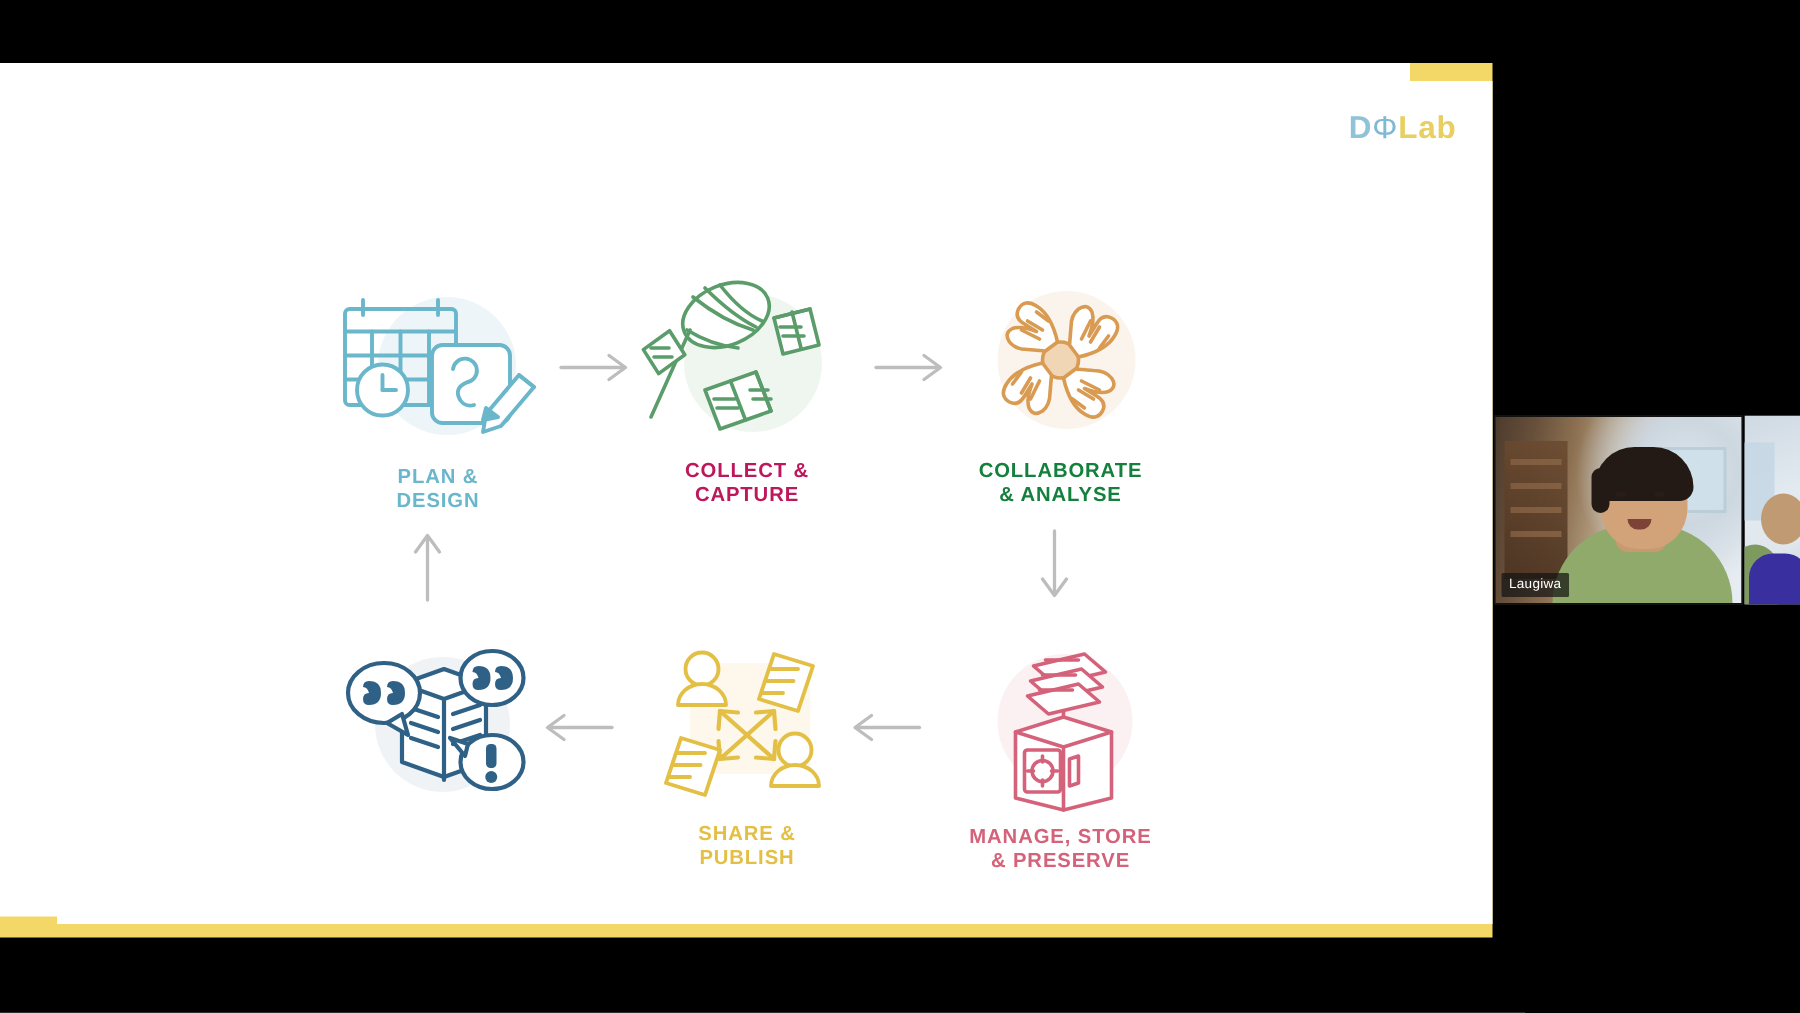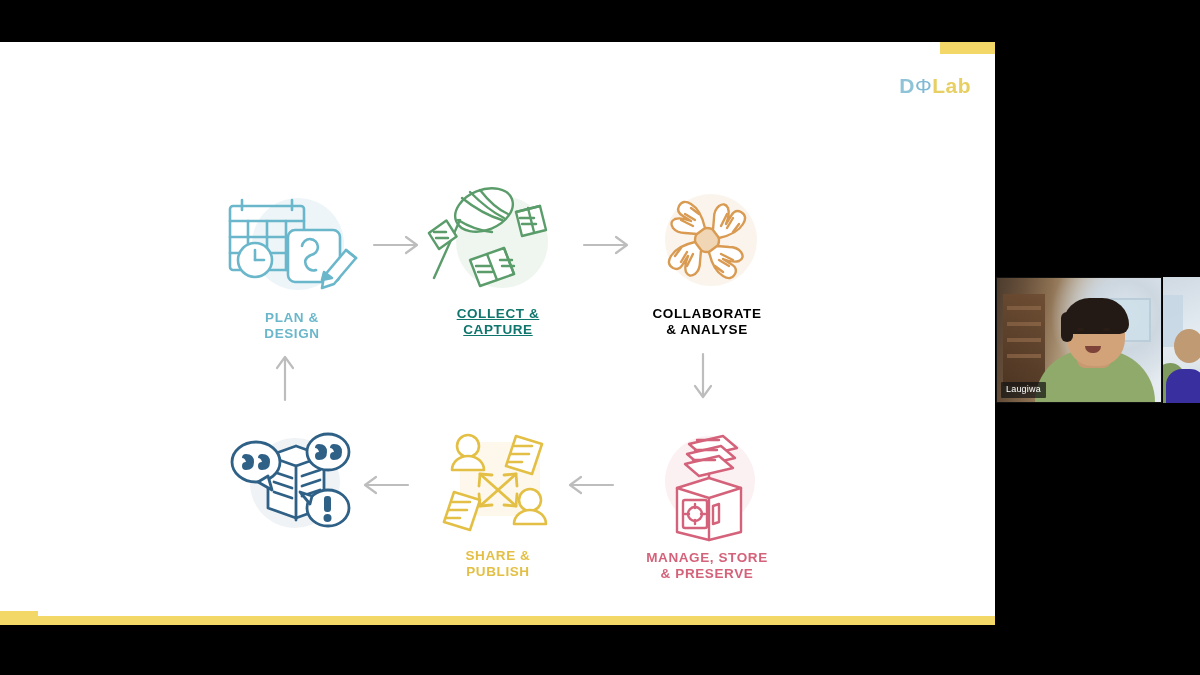--- a/index.html
+++ b/index.html
@@ -223,21 +223,21 @@
                 <path d="M122 20 l-24 6 M110 22 l6 24"></path>
                 <path d="M52 74 l34 -12 l10 26 l-34 12 z"></path>
                 <path d="M86 62 l10 26 M69 68 l10 26"></path>
                 <path d="M58 80 h14 M60 86 h14 M82 74 h12 M84 80 h12"></path>
                 <path d="M102 32 h14 M104 38 h14"></path>
                 <path d="M16 46 h12 M18 52 h12"></path>
               </g>
             </g>
           </svg>
         </div>
-        <div class="cap" style="color:#0f766e;text-decoration:underline;">
+        <div class="cap" style="color:#be185d;">
           <span>COLLECT &amp;</span><br>
           <span>CAPTURE</span>
         </div>
       </div>
 
       <div class="node" id="node-collab">
         <div class="art">
           <div class="blob" style="left:38px; top:8px; width:92px; height:92px; background:#f6e6d6;"></div>
           <svg width="160" height="110" viewBox="0 0 160 110">
             <g fill="#ffffff" stroke="#d99a52" stroke-width="2.4" stroke-linecap="round" stroke-linejoin="round">
@@ -254,21 +254,21 @@
                 <path d="M78 42 q-4 -18 -14 -24 q-8 -5 -12 2 q-3 6 4 10 l8 5 q-10 -4 -16 -2 q-6 3 -2 9 q4 5 12 5 l12 1 z"></path>
                 <path d="M64 22 l8 6 M58 28 l10 6 M54 34 l12 6"></path>
               </g>
               <g transform="rotate(270 80 54)">
                 <path d="M78 42 q-4 -18 -14 -24 q-8 -5 -12 2 q-3 6 4 10 l8 5 q-10 -4 -16 -2 q-6 3 -2 9 q4 5 12 5 l12 1 z"></path>
                 <path d="M64 22 l8 6 M58 28 l10 6 M54 34 l12 6"></path>
               </g>
             </g>
           </svg>
         </div>
-        <div class="cap" style="color:#000000;">
+        <div class="cap" style="color:#15803d;">
           <span>COLLABORATE</span><br>
           <span>&amp; ANALYSE</span>
         </div>
       </div>
 
       <div class="node" id="node-manage">
         <div class="art">
           <div class="blob" style="left:38px; top:6px; width:90px; height:90px; background:#f7dde3;"></div>
           <svg width="160" height="110" viewBox="0 0 160 110">
             <g fill="#ffffff" stroke="#d4627a" stroke-width="2.4" stroke-linecap="round" stroke-linejoin="round">

